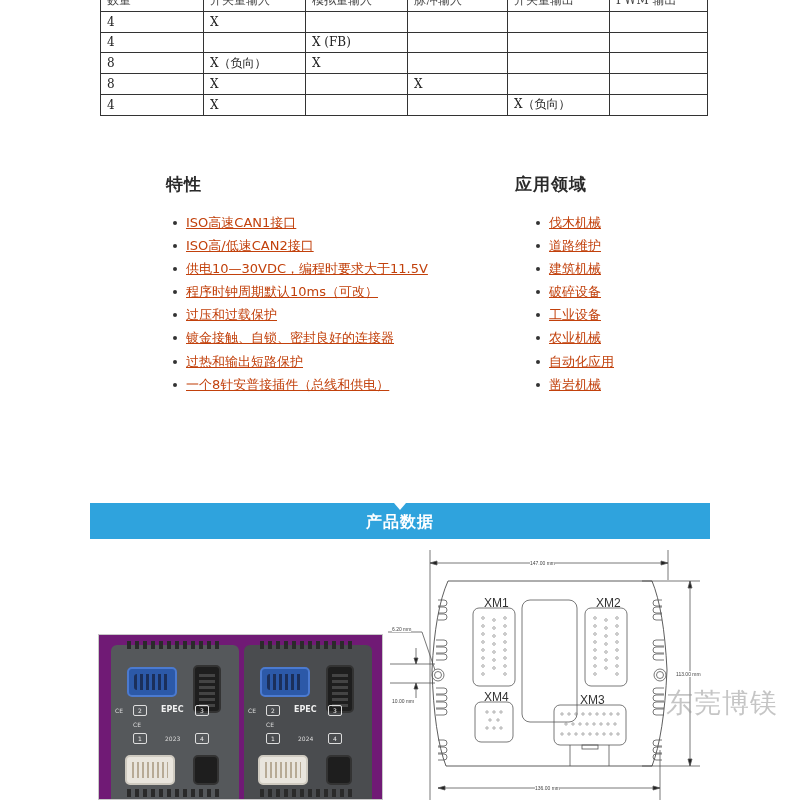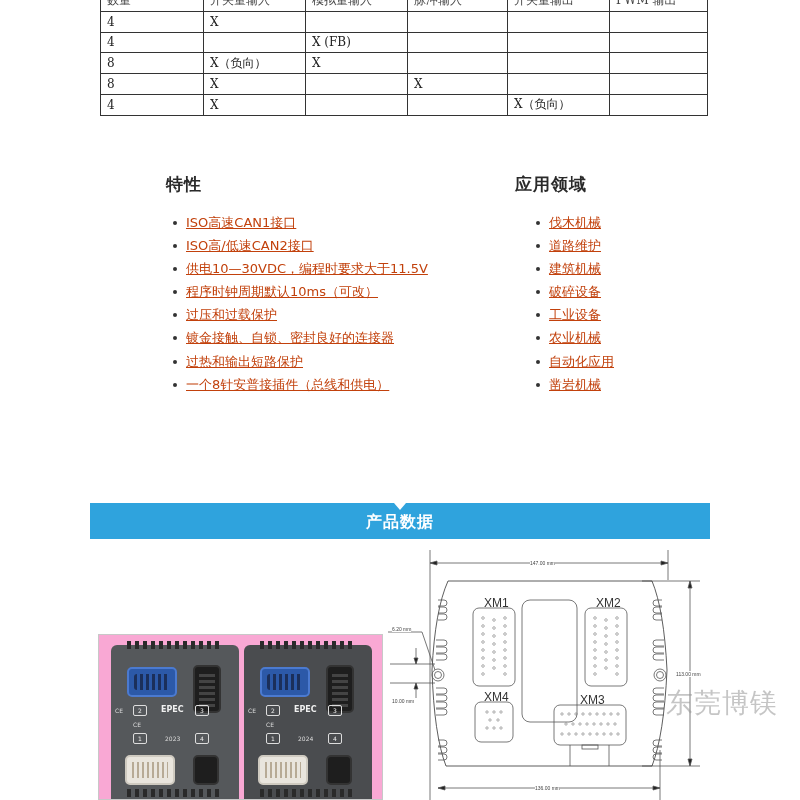--- a/index.html
+++ b/index.html
@@ -43,21 +43,21 @@
   }
   .banner-notch {
     position: absolute; left: 50%; top: 0; margin-left: -6px; width: 0; height: 0;
     border-left: 6px solid transparent; border-right: 6px solid transparent;
     border-top: 7px solid #ffffff;
   }
 
   
   .photo-frame {
     position: absolute; left: 98px; top: 634px; width: 285px; height: 166px;
-    border: 1px solid #c8c8c8; background: #f9a8d4; overflow: hidden;
+    border: 1px solid #c8c8c8; background: #701a75; overflow: hidden;
   }
   .ecu {
     position: absolute; top: 10px; width: 128px; height: 160px;
     background: #5b5d60; border-radius: 6px;
   }
   .ecu.left { left: 12px; background: #55585b; }
   .ecu.right { left: 145px; background: #4a4c4f; }
   .fins { position: absolute; left: 16px; right: 16px; height: 8px; }
   .fins.top { top: -4px; background: repeating-linear-gradient(90deg, #2a2a2a 0 4px, transparent 4px 8px); }
   .fins.bottom { bottom: 8px; background: repeating-linear-gradient(90deg, #2a2a2a 0 4px, transparent 4px 8px); }

